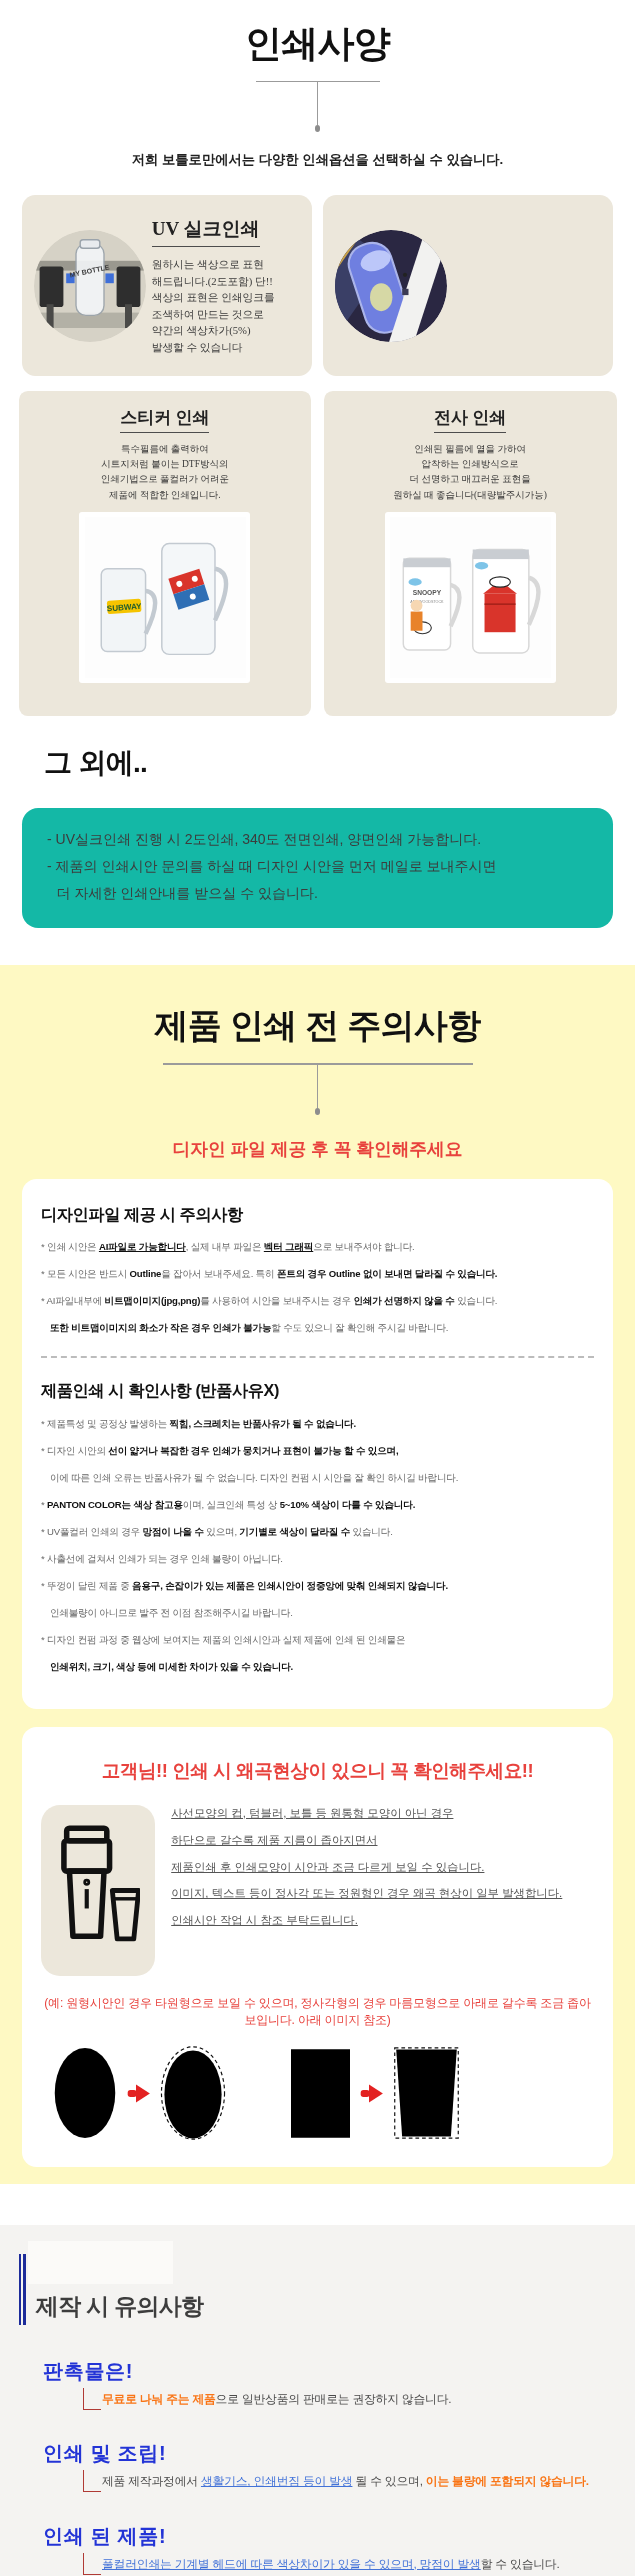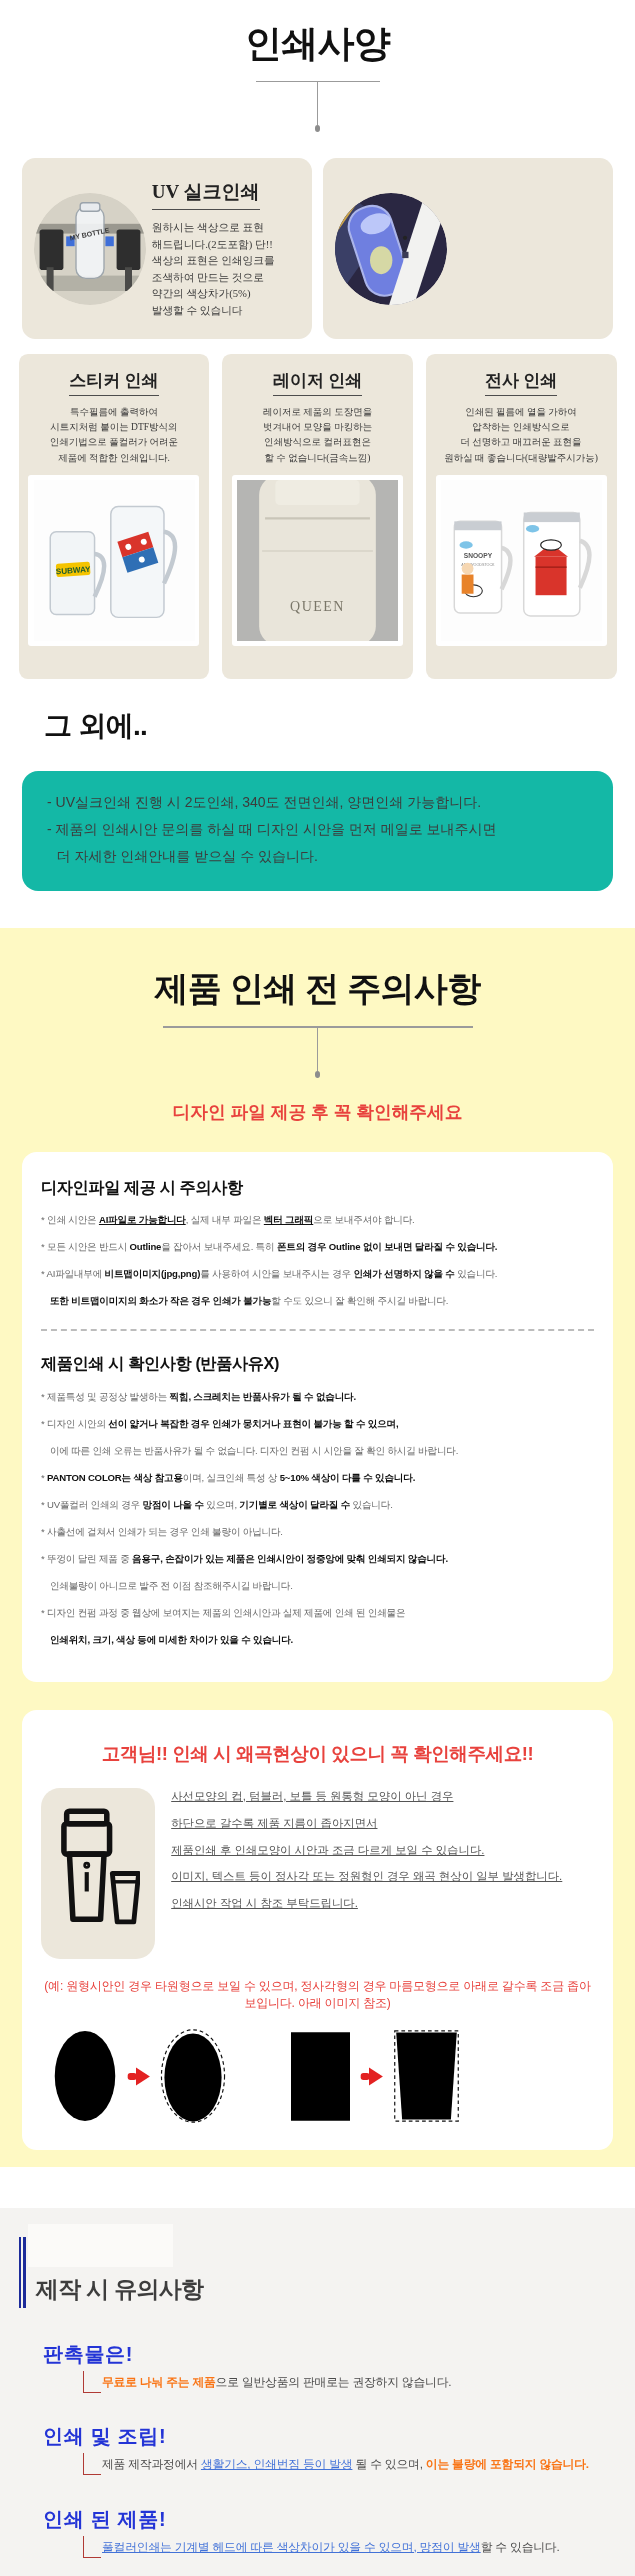--- a/index.html
+++ b/index.html
@@ -46,21 +46,21 @@
   .etc-box p { font-size:14px; color:#3c3c3c; margin:0; line-height:27px; }
   .etc-box p.indent { padding-left:9.6px; }
 
   
   .sec2 { background:#fef9c3; margin-top:37px; padding:38px 0 16.2px; }
   .sec2 h1 { font-size:34px; font-weight:800; color:#111; text-align:center; margin:0; letter-spacing:-0.7px; }
   .sec2 .divider { margin-top:14.8px; }
   .sec2 .dv-h { width:310px; }
   .sub-red { font-size:17.7px; font-weight:800; color:#e8423d; text-align:center; margin:22px 0 0; }
 
-  .wbox { background:#fff; border-radius:14.8px; margin:28px 22px 0; padding:25px 19px 22px; }
+  .wbox { background:#fff; border-radius:14.8px; margin:18px 22px 0; padding:25px 19px 22px; }
   .wbox h2 { font-size:16.2px; font-weight:800; color:#111; margin:0 0 14.8px; letter-spacing:-0.4px; }
   .wbox p.line { font-size:9.6px; color:#666; margin:0 0 12.6px; letter-spacing:-0.2px; line-height:1.5; }
   .wbox p.line.indent { padding-left:8.9px; }
   .dashed-sep { border:none; border-top:2.2px dashed #bcbcbc; margin:20.7px 0 22px; }
 
   .strong { color:#111; font-weight:800; }
   .strong-u { color:#111; font-weight:800; text-decoration:underline; }
 
   .wbox2-title { font-size:18.5px; font-weight:800; color:#e8423d; text-align:center; margin:5.9px 0 0; letter-spacing:-0.4px; }
   .distort-flex { display:flex; margin-top:22px; gap:16.2px; }
@@ -94,20 +94,21 @@
 
 <div class="page">
 
   <header class="hero">
     <h1>인쇄사양</h1>
     <div class="divider">
       <div class="dv-h"></div>
       <div class="dv-v"></div>
       <div class="dv-dot"></div>
     </div>
+    <p class="hero-sub">저희 보틀로만에서는 다양한 인쇄옵션을 선택하실 수 있습니다.</p>
   </header>
 
   <div class="cards-row">
     <div class="card">
       <div class="card-photo">
         <svg width="112" height="112" viewBox="0 0 160 160">
           <circle cx="80" cy="80" r="80" fill="#d6d2c6"></circle>
           <rect x="0" y="44" width="160" height="14" fill="#9a988f"></rect>
           <rect x="0" y="118" width="160" height="22" fill="#b3b1a6"></rect>
           <rect x="8" y="52" width="34" height="58" rx="4" fill="#2e2e2e"></rect>
@@ -164,37 +165,20 @@
           <text x="53" y="126" font-size="11" font-weight="bold" fill="#1f5c2e" text-anchor="middle" transform="rotate(-4 53 121)">SUBWAY</text>
           <rect x="104" y="36" width="72" height="150" rx="10" fill="#f4f7f9" stroke="#c3cad1" stroke-width="2"></rect>
           <path d="M176 70 q30 6 0 70" fill="none" stroke="#c3cad1" stroke-width="6"></path>
           <g transform="rotate(-18 140 96)">
             <rect x="118" y="76" width="44" height="22" fill="#d9342b"></rect>
             <rect x="118" y="98" width="44" height="22" fill="#2f6fb5"></rect>
             <circle cx="130" cy="87" r="4" fill="#fff"></circle>
             <circle cx="142" cy="109" r="4" fill="#fff"></circle>
             <circle cx="152" cy="87" r="4" fill="#fff"></circle>
           </g>
-        </svg>
-      </div>
-    </div>
-    <div class="pbox">
-      <h3 class="pbox-title">레이저 인쇄</h3>
-      <p class="pbox-desc">레이저로 제품의 도장면을
-벗겨내어 모양을 마킹하는
-인쇄방식으로 컬러표현은
-할 수 없습니다(금속느낌)</p>
-      <div class="pbox-photo">
-        <svg width="161" height="161" viewBox="0 0 218 218">
-          <rect width="218" height="218" fill="#b5b5b3"></rect>
-          <rect x="30" y="-6" width="158" height="230" rx="26" fill="#e9e5da"></rect>
-          <rect x="52" y="0" width="114" height="34" rx="6" fill="#efece2"></rect>
-          <line x1="38" y1="52" x2="180" y2="52" stroke="#c9c5b8" stroke-width="3"></line>
-          <line x1="34" y1="96" x2="184" y2="96" stroke="#d6d2c6" stroke-width="2"></line>
-          <text x="109" y="178" font-family="Liberation Serif,serif" font-size="19" letter-spacing="2" fill="#7a7668" text-anchor="middle">QUEEN</text>
         </svg>
       </div>
     </div>
     <div class="pbox">
       <h3 class="pbox-title">전사 인쇄</h3>
       <p class="pbox-desc">인쇄된 필름에 열을 가하여
 압착하는 인쇄방식으로
 더 선명하고 매끄러운 표현을
 원하실 때 좋습니다(대량발주시가능)</p>
       <div class="pbox-photo">

